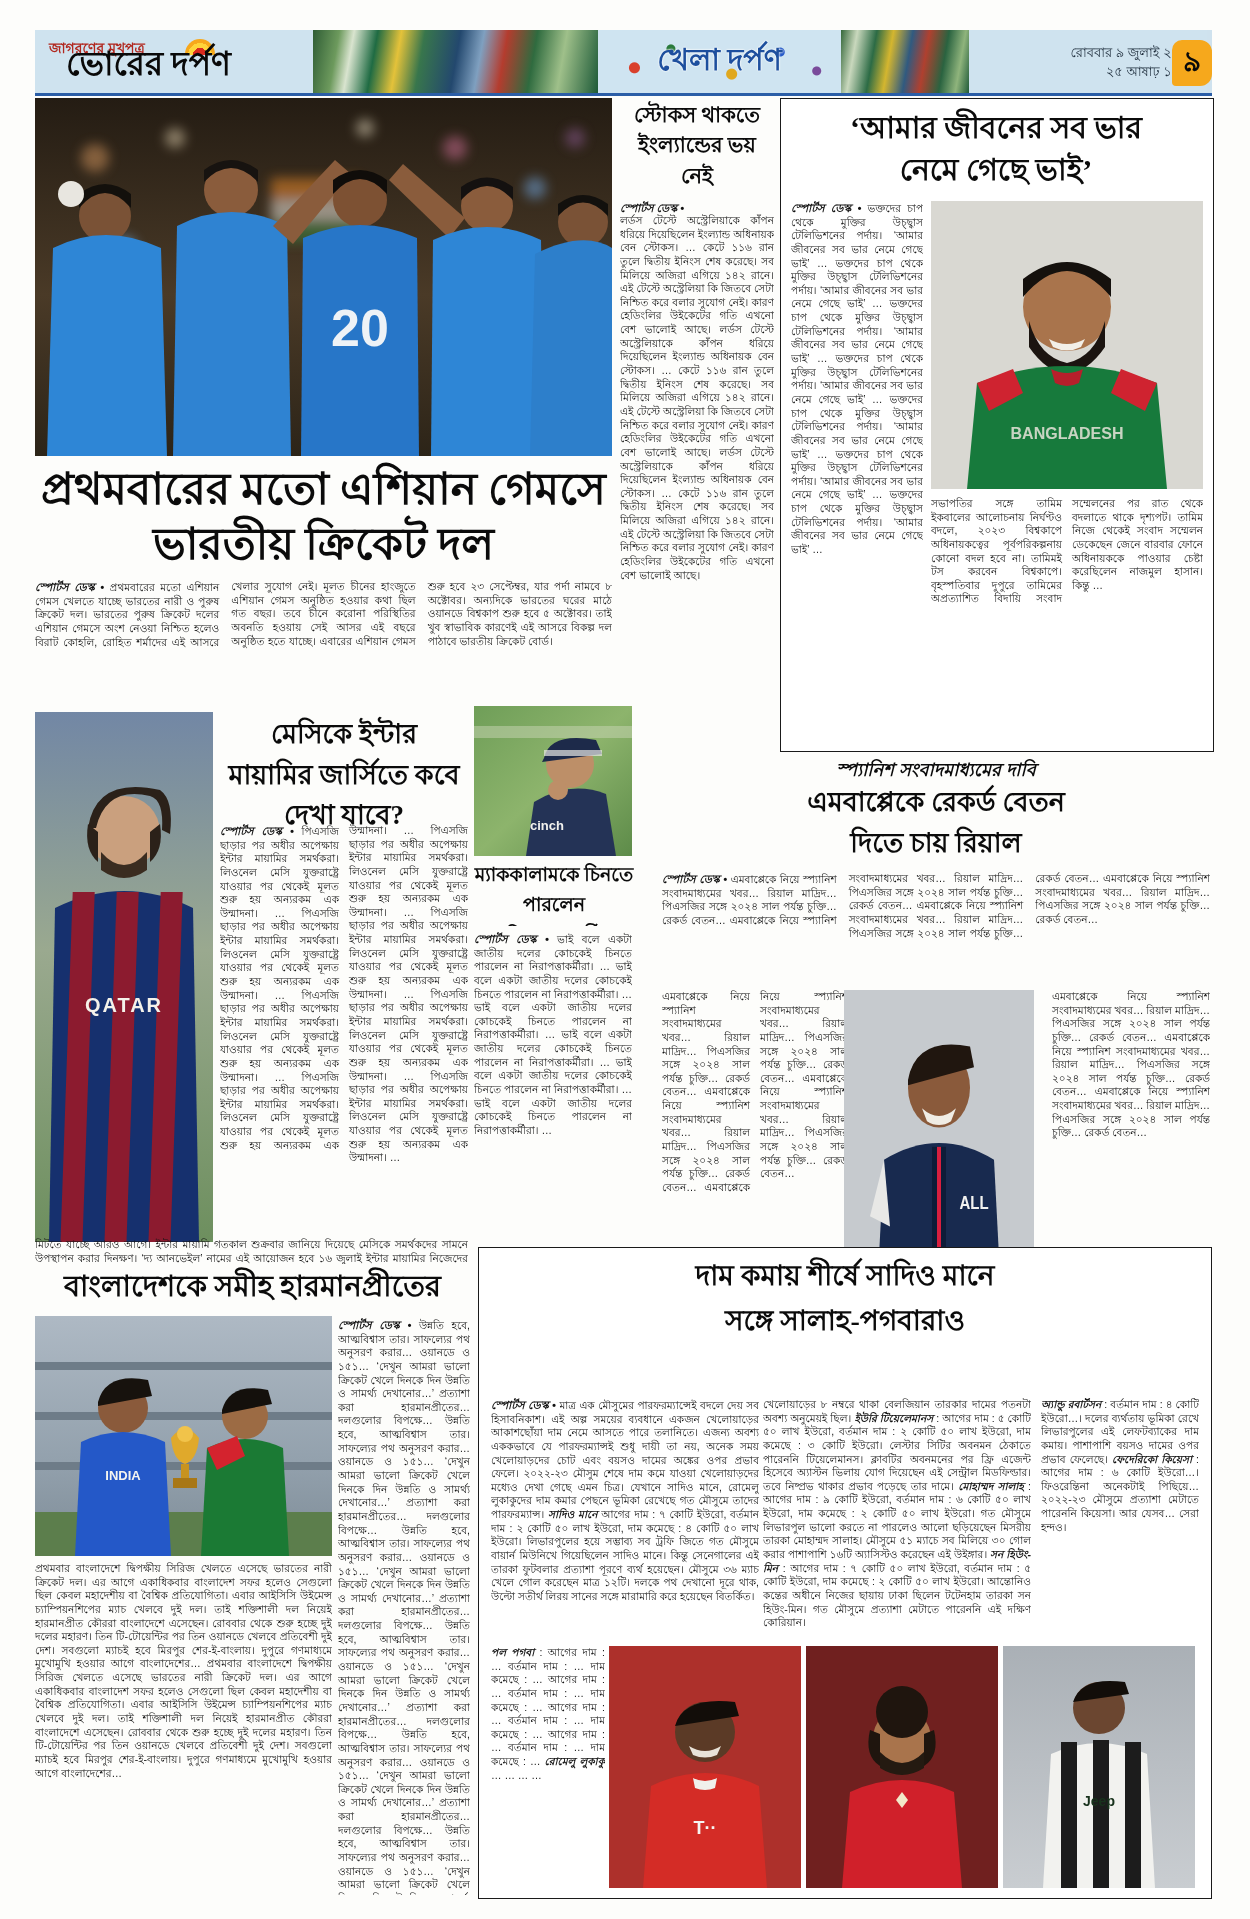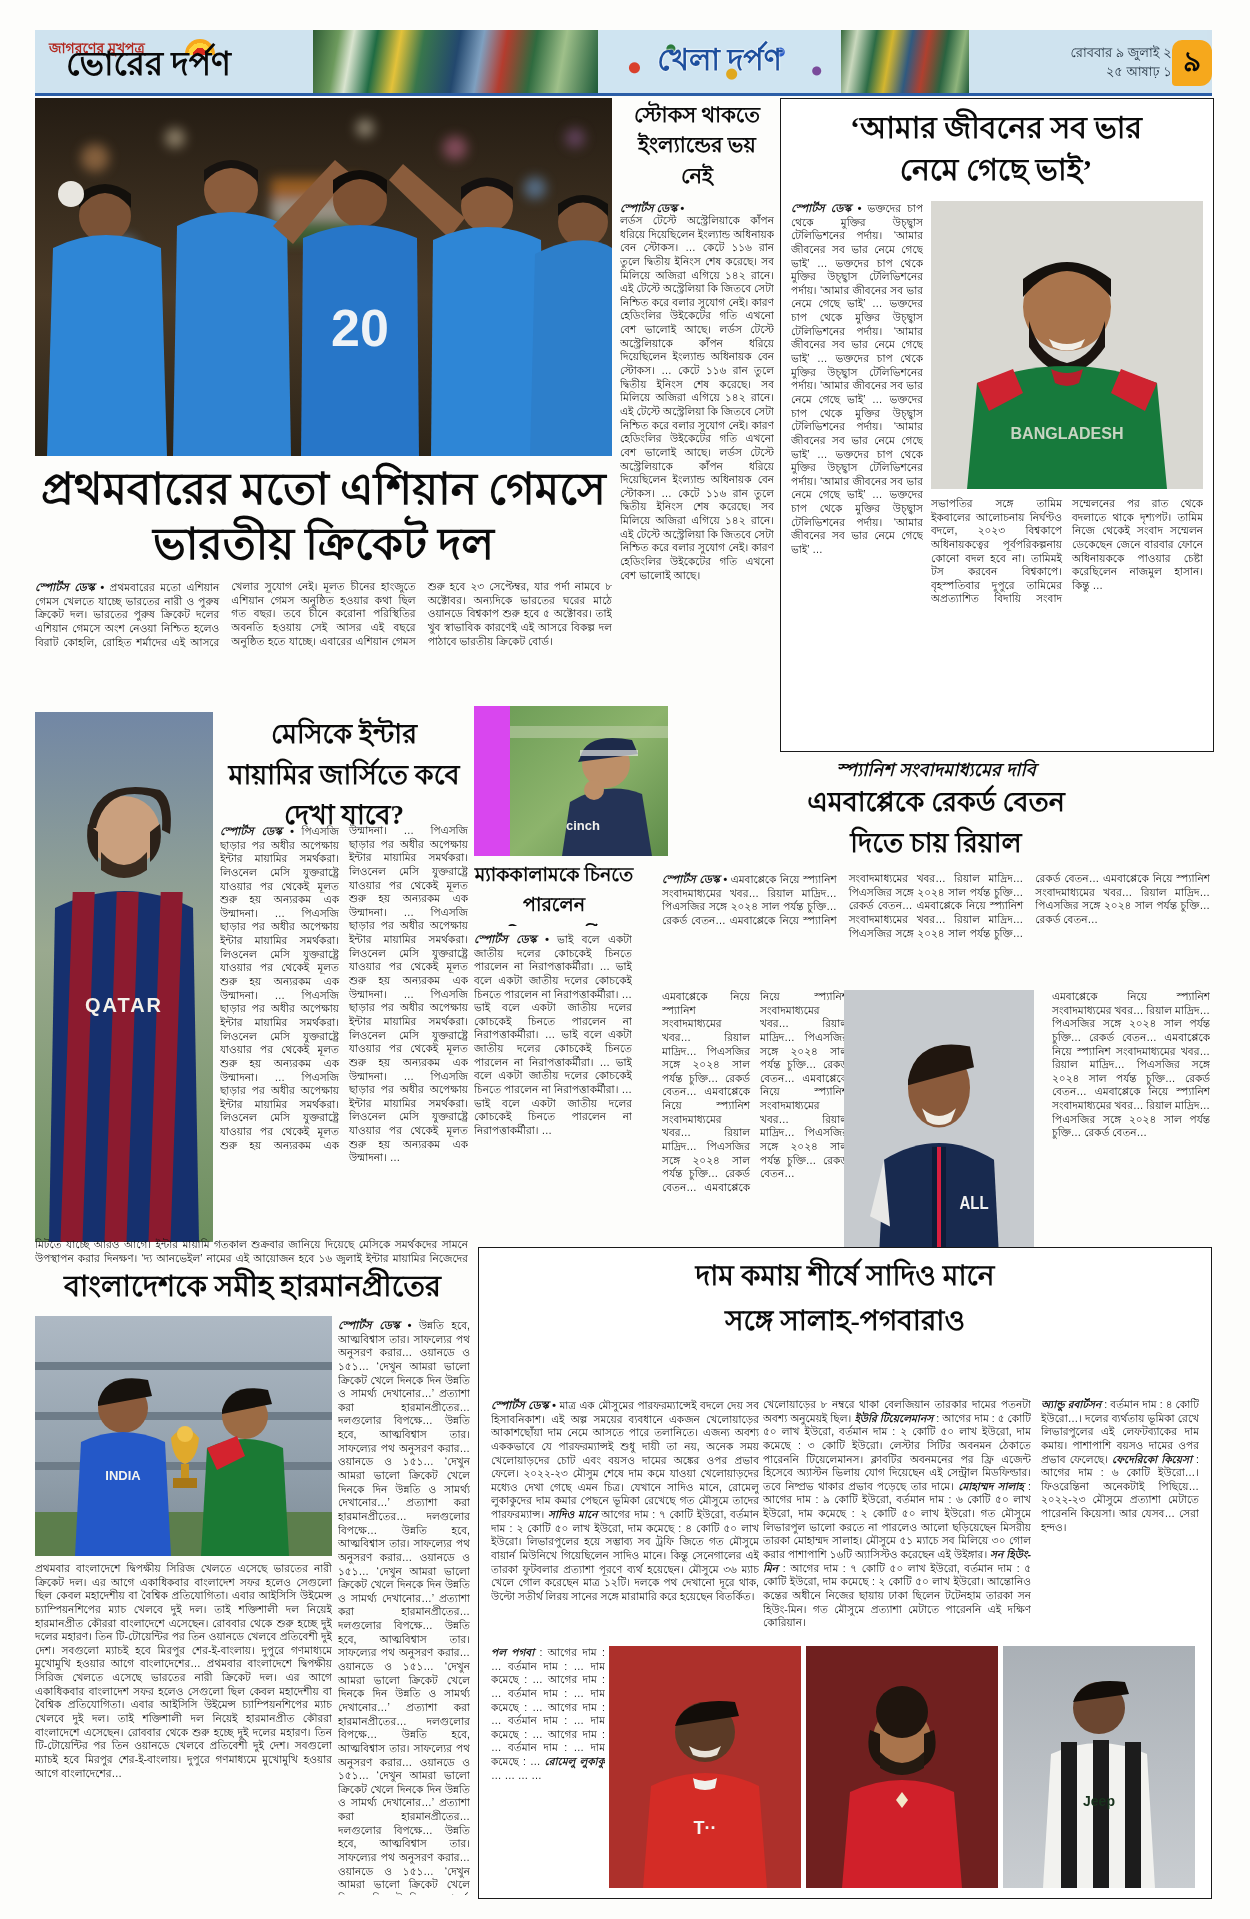--- a/index.html
+++ b/index.html
@@ -1,19 +1,19 @@
 <!DOCTYPE html>
 <html><head>
 <meta charset="utf-8">
 <style>
   html,body{margin:0;padding:0;background:#e8e8e4;}
   #page{position:relative;width:1250px;height:1919px;background:#fdfdfb;margin:0 auto;
         font-family:"Liberation Sans",sans-serif;overflow:hidden;}
   .abs{position:absolute;}
-  .ph{overflow:hidden;background:#d946ef;}
+  .ph{overflow:hidden;background:#22c55e;}
   .ph svg{display:block;width:100%;height:100%;}
   .headline{font-family:"Liberation Serif",serif;font-weight:bold;color:#0b0b0b;text-align:center;overflow:hidden;}
   .body-txt{font-size:10.5px;line-height:1.3;text-align:justify;color:#161616;overflow:hidden;}
   .byline{font-weight:bold;font-style:italic;font-size:11px;color:#111;}
   .kicker{font-style:italic;font-weight:bold;text-align:center;color:#0b0b0b;}
   .cols2{column-count:2;column-gap:10px;}
   .cols3{column-count:3;column-gap:12px;}
   .boxed{border:1.5px solid #1a1a1a;background:#fff;}
   
   .hdr{background:#cfe2ee;}
@@ -185,21 +185,21 @@
     <div>মেসিকে ইন্টার</div>
     <div>মায়ামির জার্সিতে কবে</div>
     <div>দেখা যাবে?</div>
   </div>
   <div class="abs body-txt cols2" style="left:220px;top:824px;width:248px;height:384px;">
     <span class="byline">স্পোর্টস ডেস্ক •</span>
     <span> পিএসজি ছাড়ার পর অধীর অপেক্ষায় ইন্টার মায়ামির সমর্থকরা। লিওনেল মেসি যুক্তরাষ্ট্রে যাওয়ার পর থেকেই মূলত শুরু হয় অন্যরকম এক উন্মাদনা। … পিএসজি ছাড়ার পর অধীর অপেক্ষায় ইন্টার মায়ামির সমর্থকরা। লিওনেল মেসি যুক্তরাষ্ট্রে যাওয়ার পর থেকেই মূলত শুরু হয় অন্যরকম এক উন্মাদনা। … পিএসজি ছাড়ার পর অধীর অপেক্ষায় ইন্টার মায়ামির সমর্থকরা। লিওনেল মেসি যুক্তরাষ্ট্রে যাওয়ার পর থেকেই মূলত শুরু হয় অন্যরকম এক উন্মাদনা। … পিএসজি ছাড়ার পর অধীর অপেক্ষায় ইন্টার মায়ামির সমর্থকরা। লিওনেল মেসি যুক্তরাষ্ট্রে যাওয়ার পর থেকেই মূলত শুরু হয় অন্যরকম এক উন্মাদনা। … পিএসজি ছাড়ার পর অধীর অপেক্ষায় ইন্টার মায়ামির সমর্থকরা। লিওনেল মেসি যুক্তরাষ্ট্রে যাওয়ার পর থেকেই মূলত শুরু হয় অন্যরকম এক উন্মাদনা। … পিএসজি ছাড়ার পর অধীর অপেক্ষায় ইন্টার মায়ামির সমর্থকরা। লিওনেল মেসি যুক্তরাষ্ট্রে যাওয়ার পর থেকেই মূলত শুরু হয় অন্যরকম এক উন্মাদনা। … পিএসজি ছাড়ার পর অধীর অপেক্ষায় ইন্টার মায়ামির সমর্থকরা। লিওনেল মেসি যুক্তরাষ্ট্রে যাওয়ার পর থেকেই মূলত শুরু হয় অন্যরকম এক উন্মাদনা। … পিএসজি ছাড়ার পর অধীর অপেক্ষায় ইন্টার মায়ামির সমর্থকরা। লিওনেল মেসি যুক্তরাষ্ট্রে যাওয়ার পর থেকেই মূলত শুরু হয় অন্যরকম এক উন্মাদনা। … </span>
   </div>
   <div class="abs body-txt" style="left:35px;top:1238px;width:433px;height:26px;">মিটতে যাচ্ছে আরও আগে। ইন্টার মায়ামি গতকাল শুক্রবার জানিয়ে দিয়েছে মেসিকে সমর্থকদের সামনে উপস্থাপন করার দিনক্ষণ। ‘দ্য আনভেইল’ নামের এই আয়োজন হবে ১৬ জুলাই ইন্টার মায়ামির নিজেদের মাঠে।</div>
 
-  <div class="abs ph" style="left:474px;top:706px;width:158px;height:150px;padding-left:36px;">
+  <div class="abs ph" style="left:474px;top:706px;width:158px;height:150px;">
     <svg viewBox="0 0 158 150" preserveAspectRatio="none">
       <defs>
         <linearGradient id="pitchbg" x1="0" y1="0" x2="1" y2="1">
           <stop offset="0" stop-color="#6f9e58"></stop>
             <stop offset="0.5" stop-color="#8db46c"></stop>
             <stop offset="1" stop-color="#5d8b49"></stop>
         </linearGradient>
       </defs>
       <rect width="158" height="150" fill="url(#pitchbg)"></rect>
       <rect y="20" width="158" height="12" fill="#c9d6b6" opacity="0.5"></rect>

